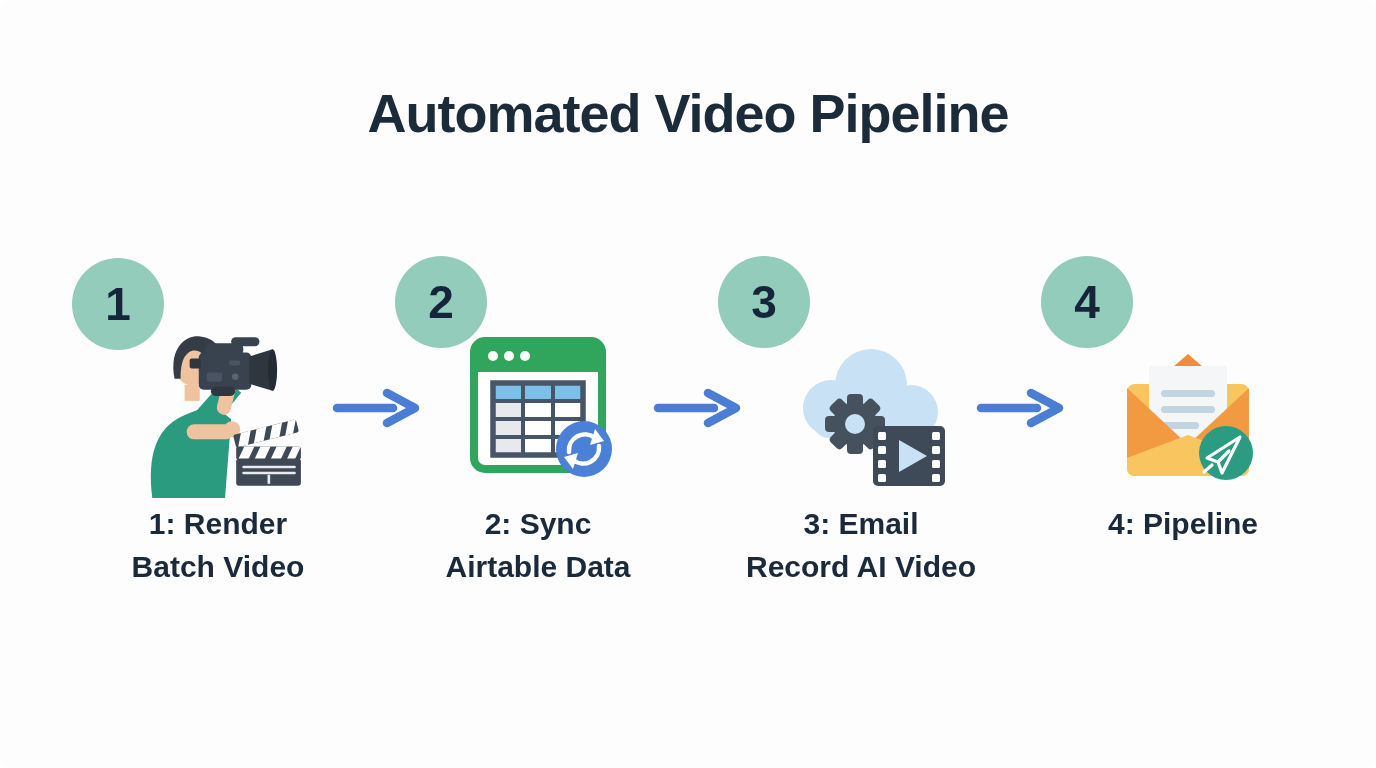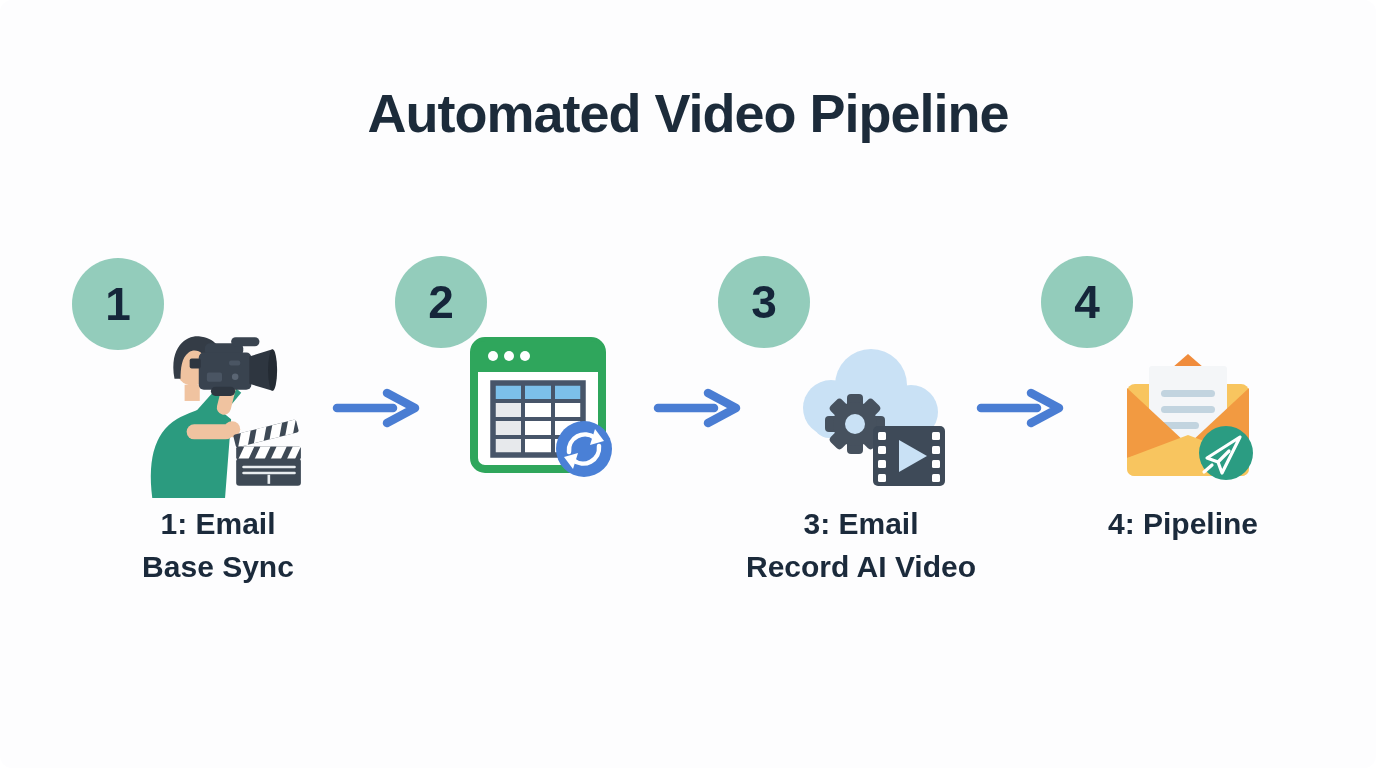--- a/index.html
+++ b/index.html
@@ -230,22 +230,26 @@
     </svg>
   </div>
   <div class="flow-arrow" style="left:975px;top:386px;">
     <svg width="92" height="44" viewBox="0 0 92 44">
       <line x1="6" y1="22" x2="62" y2="22" stroke="#4a7dd3" stroke-width="8.5" stroke-linecap="round"></line>
       <path d="M 56,7 L 84,22 L 56,37" fill="none" stroke="#4a7dd3" stroke-width="8.5" stroke-linecap="round" stroke-linejoin="round"></path>
     </svg>
   </div>
 
   <div class="step-label" style="left:56px;top:502px;">
-    <div>1: Email</div>
-    <div>Base Sync</div>
+    <div>1: Render</div>
+    <div>Batch Video</div>
+  </div>
+  <div class="step-label" style="left:376px;top:502px;">
+    <div>2: Sync</div>
+    <div>Airtable Data</div>
   </div>
   <div class="step-label" style="left:699px;top:502px;">
     <div>3: Email</div>
     <div>Record AI Video</div>
   </div>
   <div class="step-label" style="left:1021px;top:502px;">
     <div>4: Pipeline</div>
   </div>
 
 </div>

